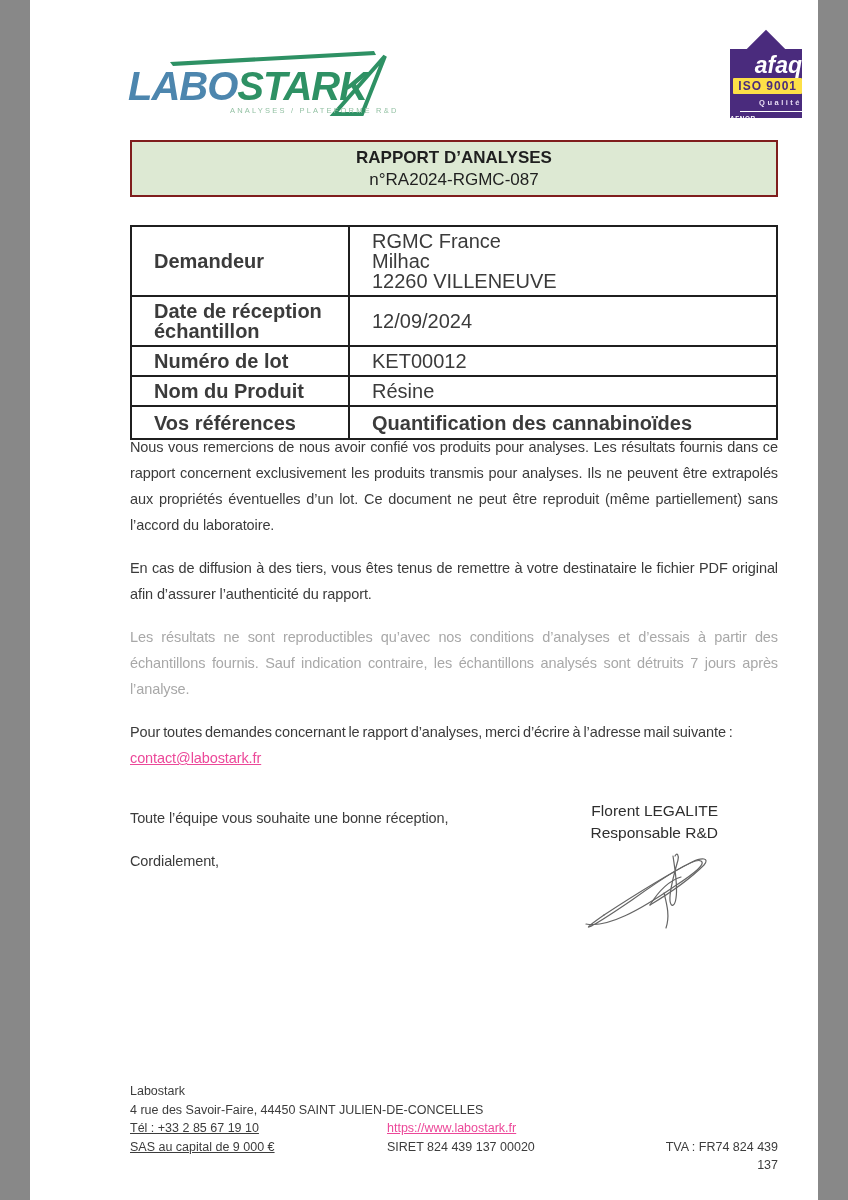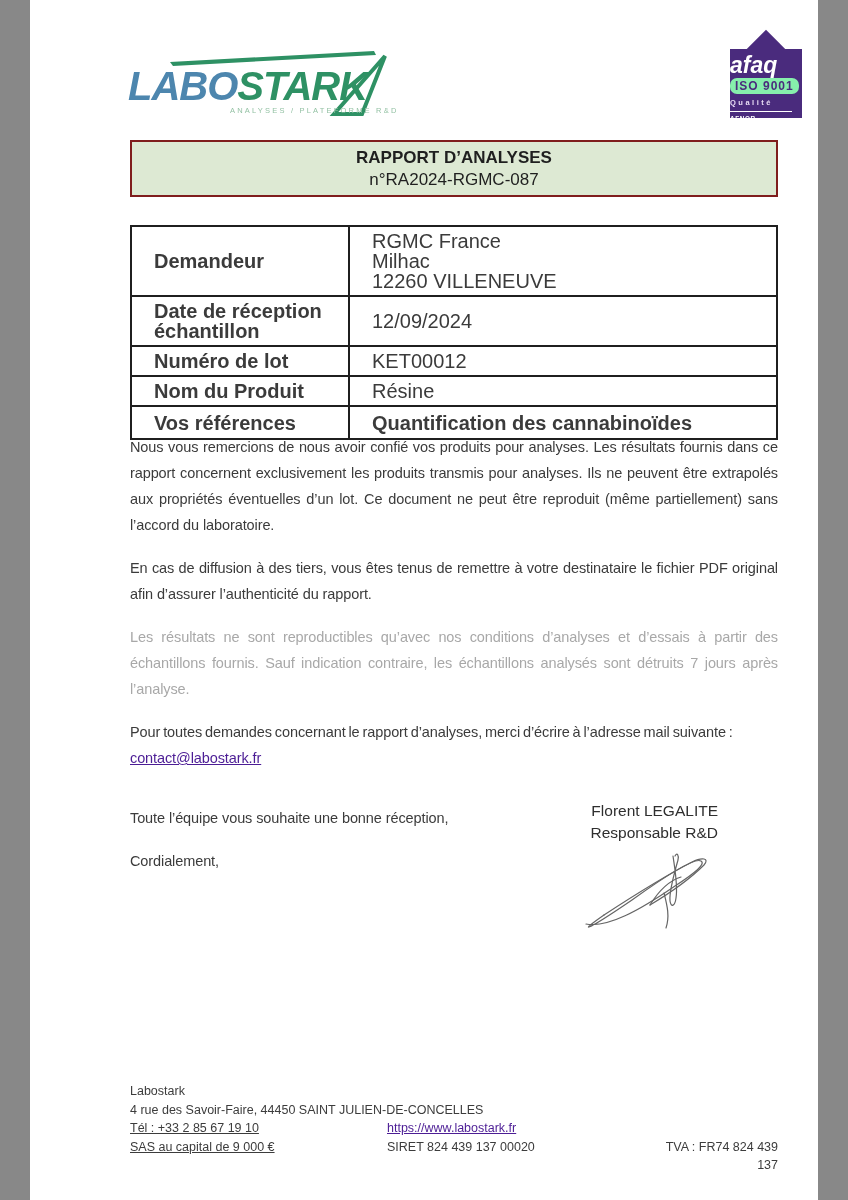--- a/index.html
+++ b/index.html
@@ -21,30 +21,30 @@
   
   .cert { position:absolute; left:700px; top:36px; width:72px; height:82px; }
   .cert .diamond {
     position:absolute; left:50%; top:0; width:30px; height:30px;
     transform:translateX(-50%) rotate(45deg);
     background:#4a2b7d;
   }
   .cert .main {
     position:absolute; top:13px; left:0; width:72px; bottom:0;
     background:#4a2b7d;
-    display:flex; flex-direction:column; align-items:flex-start;
+    display:flex; flex-direction:column; align-items:flex-end;
   }
   .cert .brand {
     color:#fff; font-weight:bold; font-style:italic;
     font-size:23px; line-height:26px; margin-top:3px; letter-spacing:0;
   }
   .cert .isobox {
-    background:#86efac; color:#4a2b7d; font-weight:bold;
+    background:#fde047; color:#4a2b7d; font-weight:bold;
     font-size:12px; line-height:16px; padding:0 5px; letter-spacing:1px;
-    border-radius:7px;
+    border-radius:1px;
   }
   .cert .quality {
     color:#e9def5; font-size:7.5px; letter-spacing:2.5px; margin-top:4px; font-weight:bold;
   }
   .cert .sep { width:62px; border-top:1px solid #ffffff; margin-top:4px; }
   .cert .org {
     color:#ffffff; font-size:6.4px; font-weight:bold; letter-spacing:0.6px; margin-top:3px;
   }
 
   
@@ -76,21 +76,21 @@
 
   
   .bodytext {
     position:absolute; left:100px; top:434px; width:648px;
     font-size:14.5px; line-height:26px; text-align:justify; color:#3b3b3b;
     letter-spacing:-0.1px;
   }
   .bodytext p { margin-bottom:17px; }
   .bodytext .muted { color:#a8a8a8; }
   .p4line { white-space:nowrap; word-spacing:-1px; }
-  a.maillink, a.weblink { color:#4c1d95; text-decoration:underline; }
+  a.maillink, a.weblink { color:#ec4899; text-decoration:underline; }
   .closing1 { margin-top:34px; }
   .closing2 { margin-top:10px; }
 
   
   .sigblock {
     position:absolute; right:100px; top:800px; width:260px;
     text-align:right; font-size:15.5px; line-height:22px; color:#2f2f2f;
   }
   .sig-scribble { position:absolute; right:98px; top:848px; width:140px; height:85px; }
 

